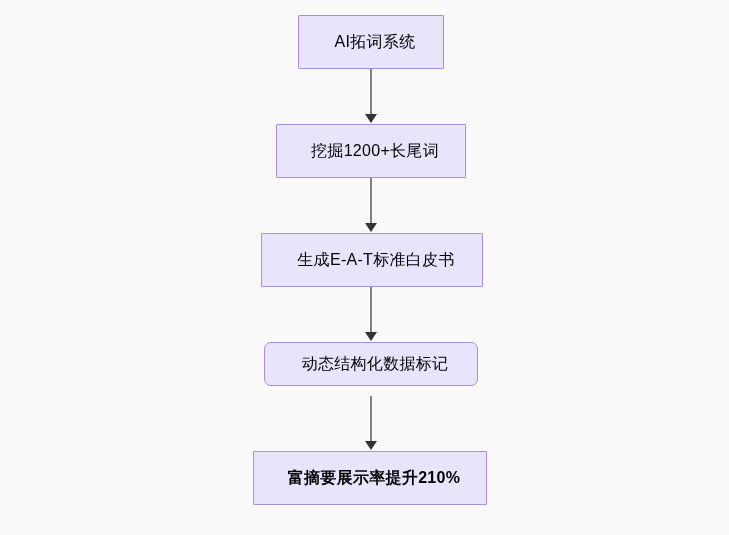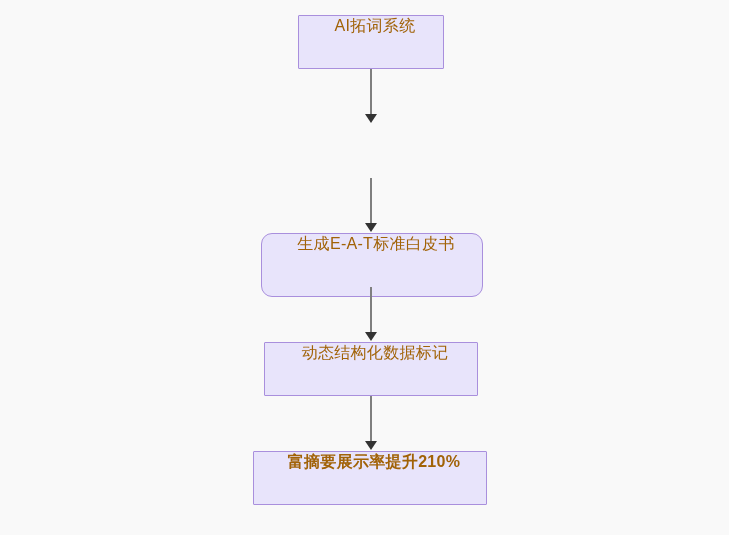--- a/index.html
+++ b/index.html
@@ -19,23 +19,23 @@
     height: 535px;
     background: #f9f9f9;
   }
   .flow-node {
     position: absolute;
     box-sizing: border-box;
     background: #e8e4fb;
     border: 1.4px solid #a98fdd;
     border-radius: 1px;
     display: flex;
-    align-items: flex-start;
+    align-items: center;
     justify-content: center;
-    color: #a16207;
+    color: #000000;
     font-size: 16px;
     line-height: 1.2;
     letter-spacing: 0.3px;
     white-space: nowrap;
     padding-left: 8px;
   }
   .node-label {
     display: block;
     text-align: center;
   }
@@ -58,32 +58,35 @@
 
 <div id="flow-canvas">
 
   <div class="flow-node" style="left:298px; top:15px; width:146px; height:54px;">
     <span class="node-label">AI拓词系统</span>
   </div>
 
   <div class="flow-edge" style="left:370px; top:69px; height:46px;"></div>
   <div class="flow-arrowhead" style="left:364.5px; top:114px;"></div>
 
+  <div class="flow-node" style="left:276px; top:124px; width:190px; height:54px;">
+    <span class="node-label">挖掘1200+长尾词</span>
+  </div>
 
   <div class="flow-edge" style="left:370px; top:178px; height:46px;"></div>
   <div class="flow-arrowhead" style="left:364.5px; top:223px;"></div>
 
-  <div class="flow-node" style="left:261px; top:233px; width:222px; height:64px;border-radius:11px;">
+  <div class="flow-node" style="left:261px; top:233px; width:222px; height:54px;">
     <span class="node-label">生成E-A-T标准白皮书</span>
   </div>
 
   <div class="flow-edge" style="left:370px; top:287px; height:46px;"></div>
   <div class="flow-arrowhead" style="left:364.5px; top:332px;"></div>
 
-  <div class="flow-node" style="left:264px; top:342px; width:214px; height:54px;">
+  <div class="flow-node" style="left:264px; top:342px; width:214px; height:44px;border-radius:7px;">
     <span class="node-label">动态结构化数据标记</span>
   </div>
 
   <div class="flow-edge" style="left:370px; top:396px; height:46px;"></div>
   <div class="flow-arrowhead" style="left:364.5px; top:441px;"></div>
 
   <div class="flow-node" style="left:253px; top:451px; width:234px; height:54px;font-weight:bold;">
     <span class="node-label">富摘要展示率提升210%</span>
   </div>
 

